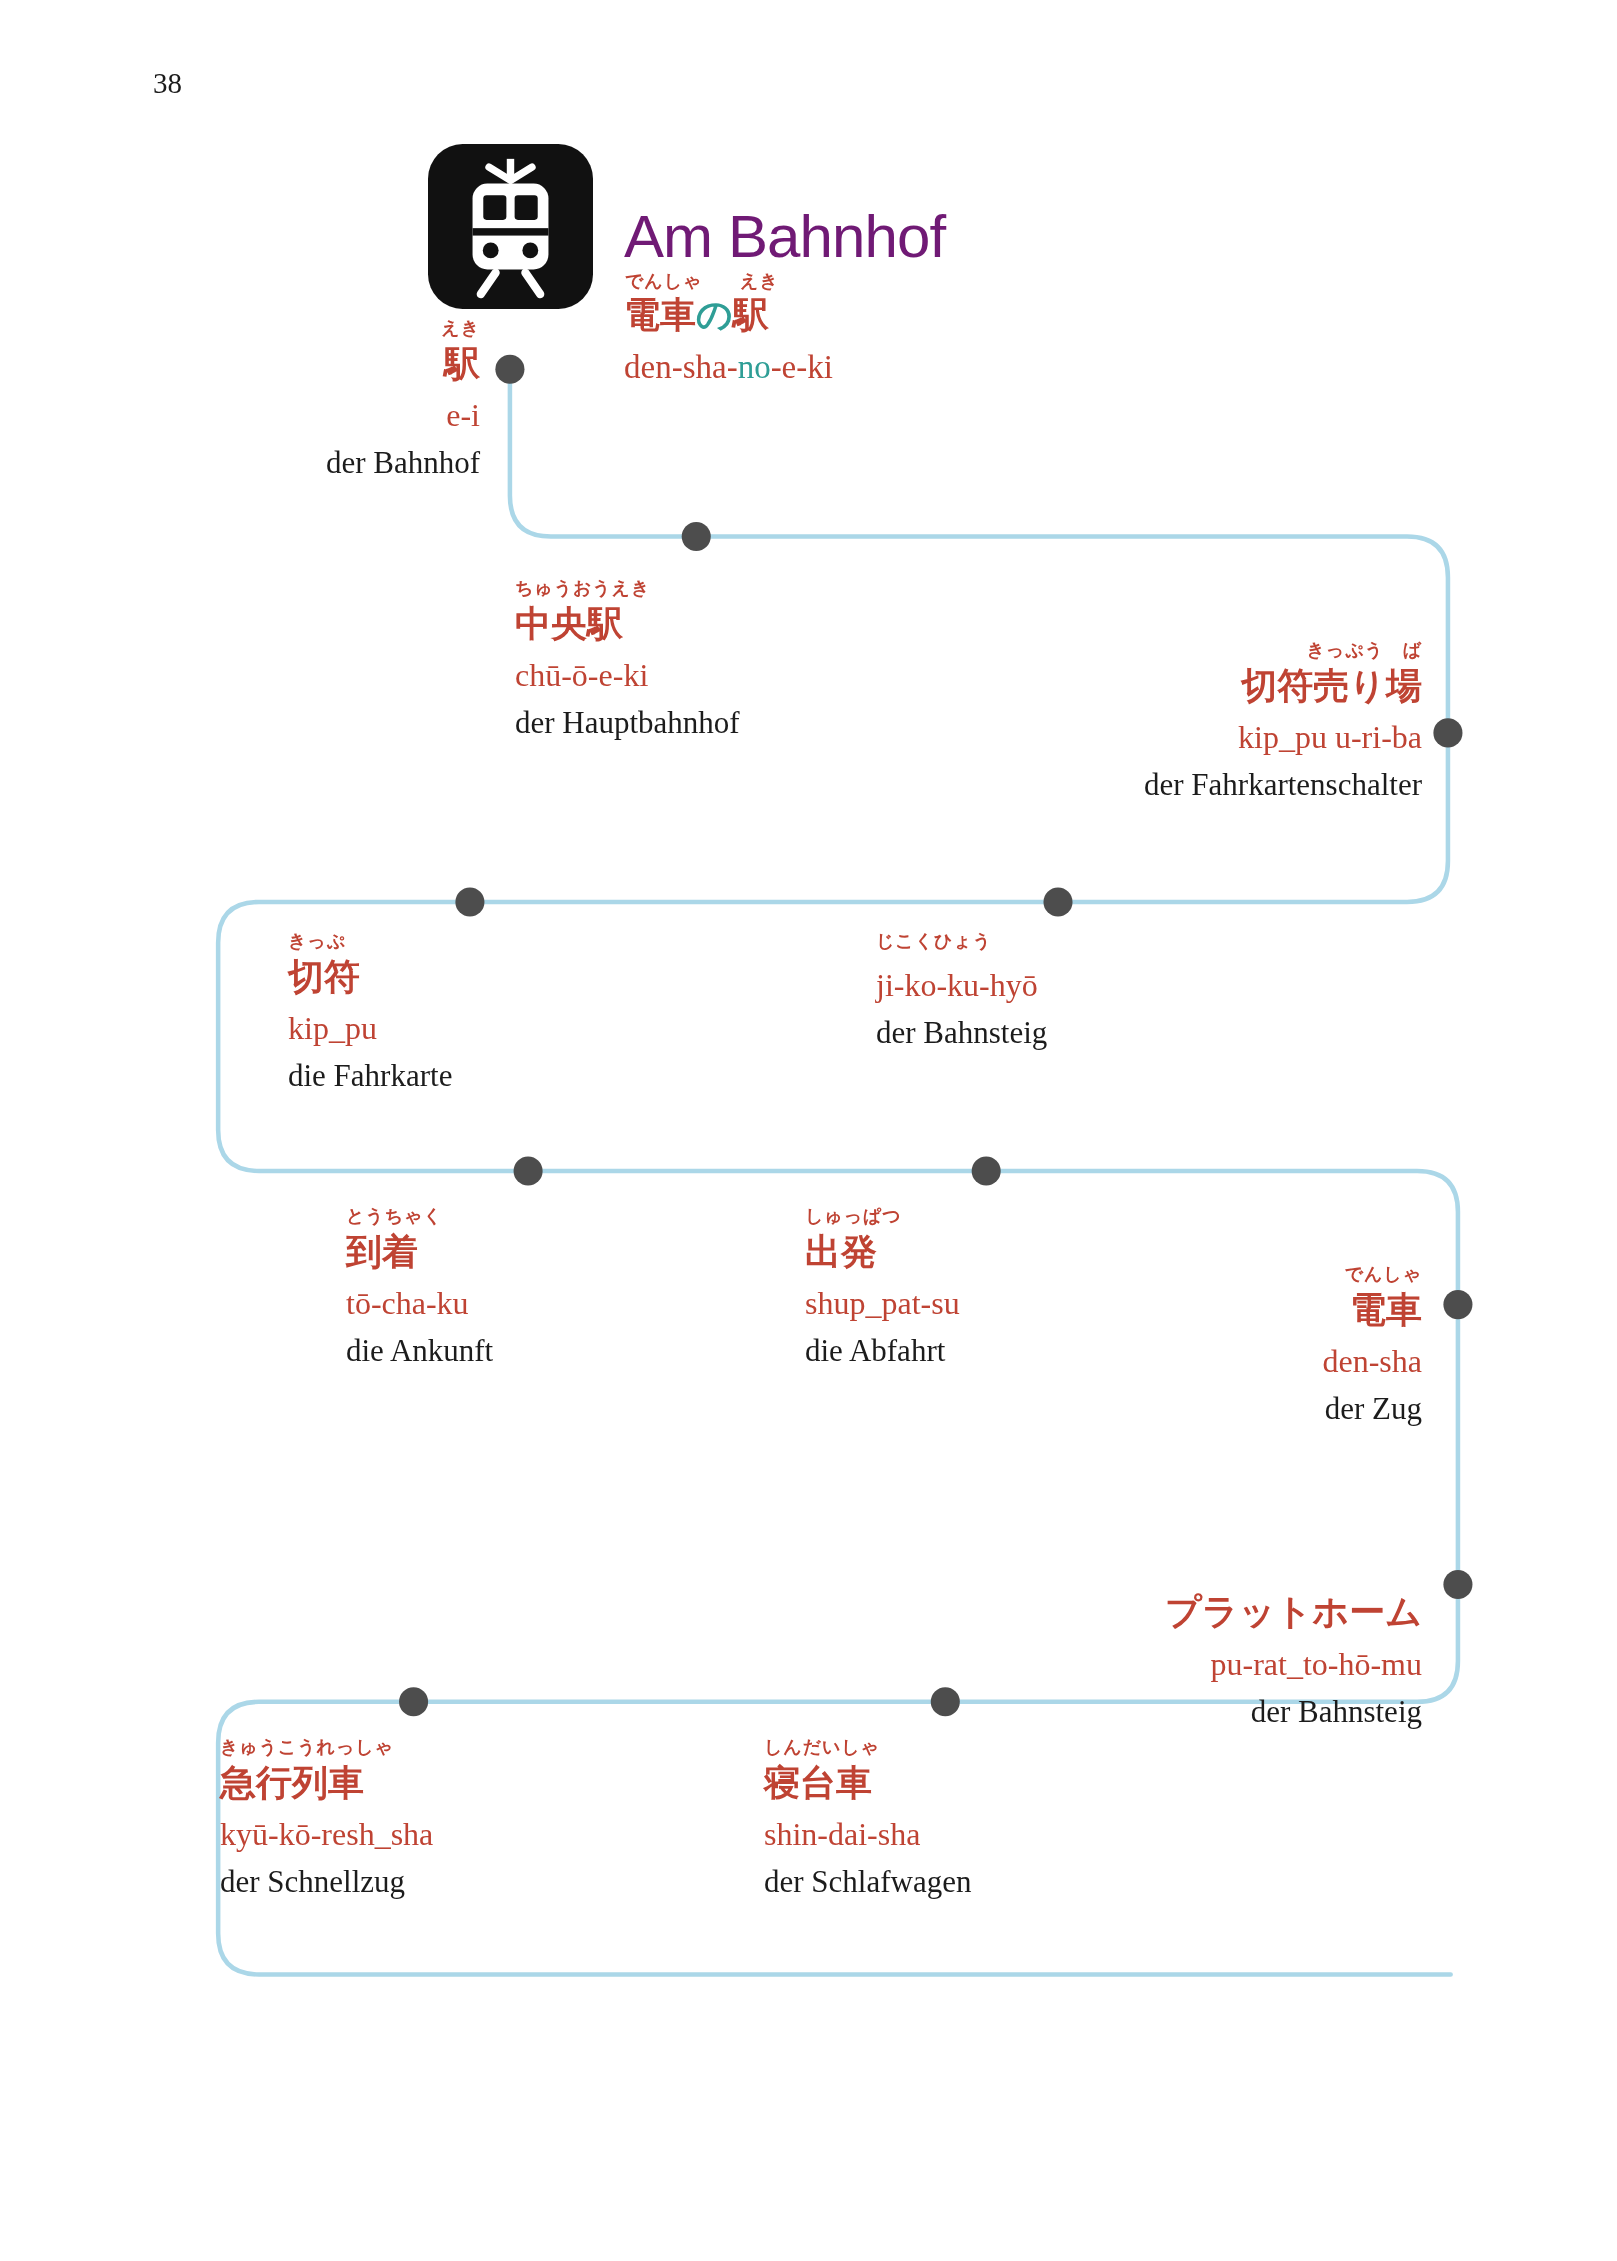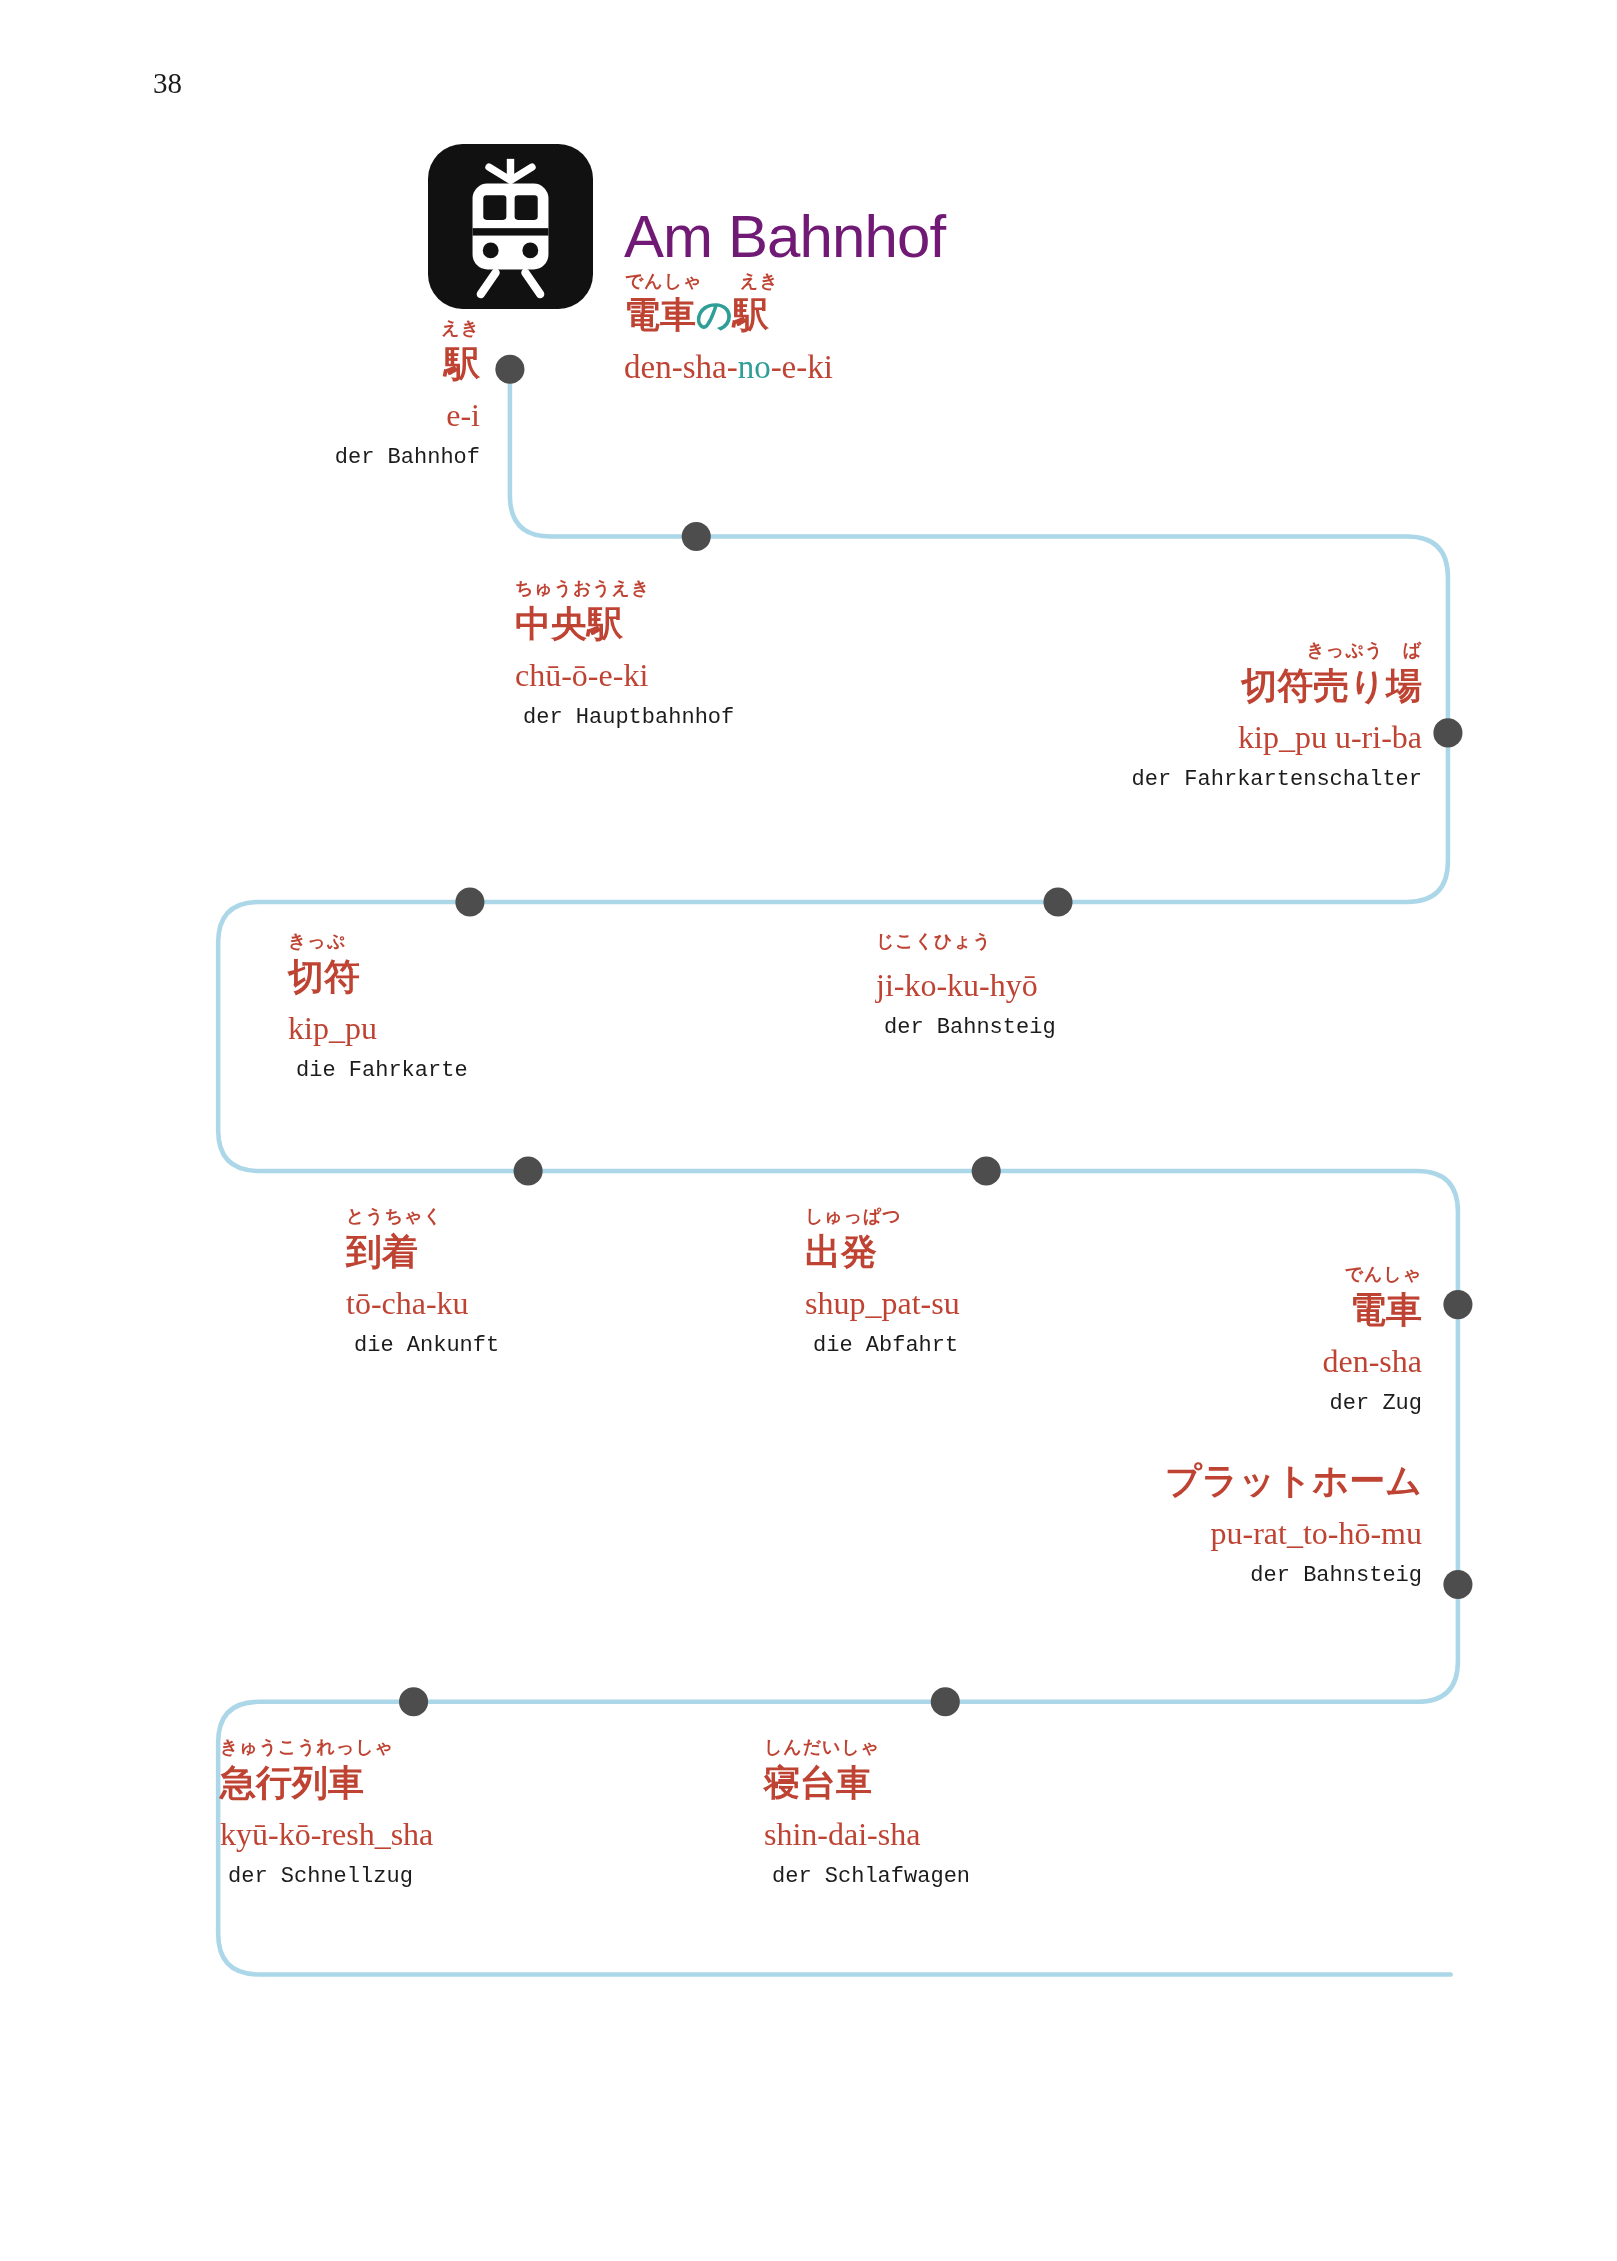--- a/index.html
+++ b/index.html
@@ -58,24 +58,23 @@
   .station .kanji {
     font-size:36px; font-weight:700;
     color:var(--accent-red,#bf4333); line-height:1.2;
   }
   .station .romaji {
     font-family:Liberation Serif, serif;
     font-size:32px; color:var(--accent-red,#bf4333);
     margin-top:12.7px;
   }
   .station .german {
-    font-family:Liberation Mono, monospace;
-    font-size:22px; color:var(--text-black,#1c1c1c);
+    font-family:Liberation Serif, serif;
+    font-size:31px; color:var(--text-black,#1c1c1c);
     margin-top:11px;
-    margin-left:8px;
   }
 </style>
 </head>
 <body>
 
 <svg class="diagram-svg" viewBox="0 0 1779 2488" aria-hidden="true">
   <path class="route" d="M 561 406 V 545 Q 561 590 606 590 H 1548 Q 1593 590 1593 635 V 947 Q 1593 992 1548 992
            H 285 Q 240 992 240 1037 V 1243 Q 240 1288 285 1288 H 1559 Q 1604 1288 1604 1333
            V 1827 Q 1604 1872 1559 1872 H 285 Q 240 1872 240 1917 V 2127 Q 240 2172 285 2172 H 1596"></path>
   <circle class="dot" cx="561" cy="406" r="16"></circle>
@@ -163,21 +162,21 @@
   <div class="german">die Abfahrt</div>
 </div>
 
 <div class="station right" style="right:195px; top:1262px;">
   <div class="furigana">でんしゃ</div>
   <div class="kanji">電車</div>
   <div class="romaji">den-sha</div>
   <div class="german">der Zug</div>
 </div>
 
-<div class="station right" style="right:195px; top:1459px;">
+<div class="station right" style="right:195px; top:1590px;">
   <div class="kanji">プラットホーム</div>
   <div class="romaji">pu-rat_to-hō-mu</div>
   <div class="german">der Bahnsteig</div>
 </div>
 
 <div class="station center" style="left:220px; top:1735px;">
   <div class="furigana">きゅうこうれっしゃ</div>
   <div class="kanji">急行列車</div>
   <div class="romaji">kyū-kō-resh_sha</div>
   <div class="german">der Schnellzug</div>

